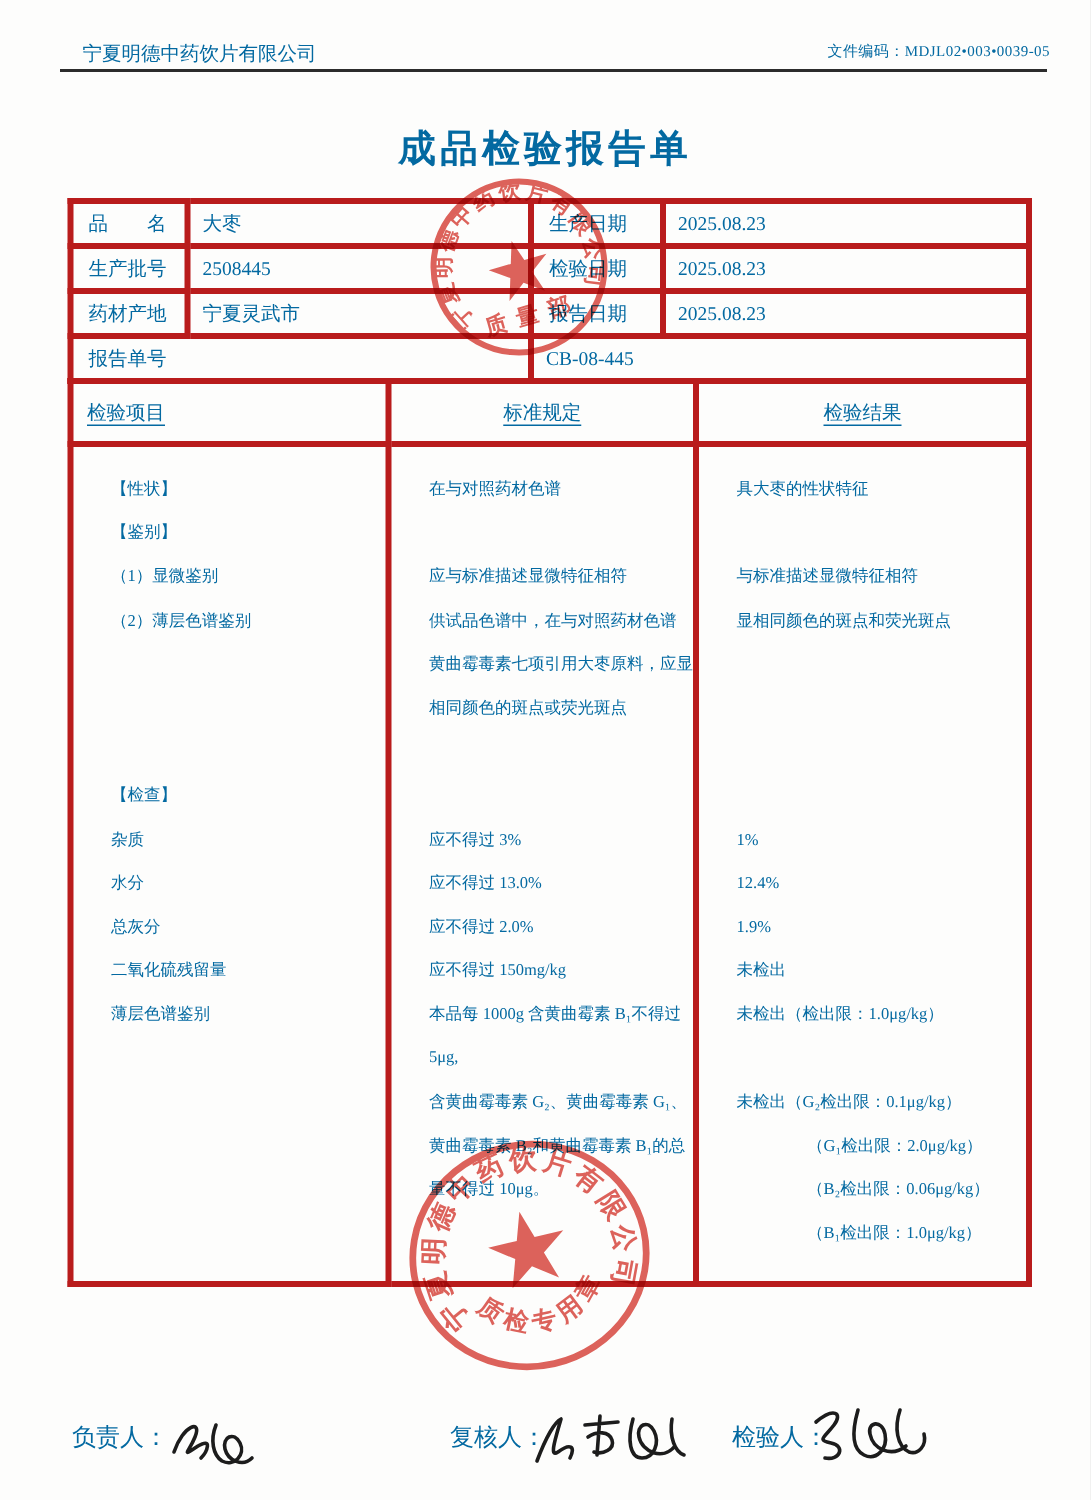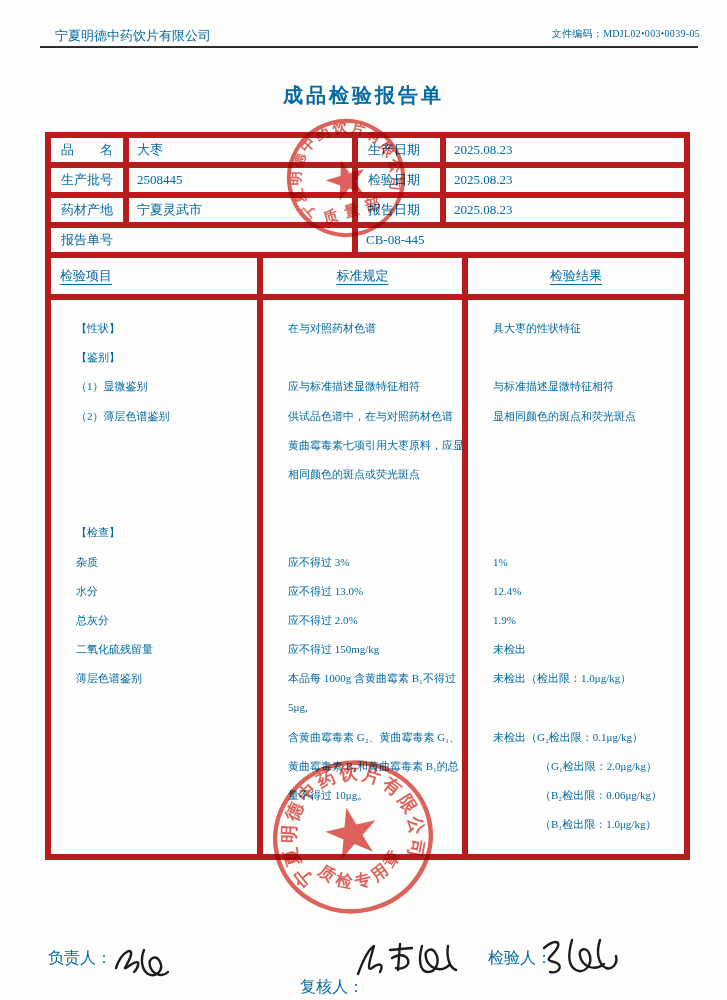--- a/index.html
+++ b/index.html
@@ -10,24 +10,24 @@
     font-family:"Liberation Serif","DejaVu Serif",serif;
     overflow:hidden;
   }
   
   .hdr { position:absolute; top:27px; left:55px; width:645px;
          display:flex; justify-content:space-between; font-size:13px; }
   .hdr .code { font-size:10px; letter-spacing:.3px; }
   .rule { position:absolute; top:46px; left:40px; width:658px; height:2px; background:#2c2c2c; }
   
   .title { position:absolute; top:82px; left:0; width:100%; text-align:center;
-           font-size:20px; font-weight:bold; letter-spacing:3px; }
+           font-size:25px; font-weight:bold; letter-spacing:3px; }
   
   table { border-collapse:collapse; table-layout:fixed; }
-  td,th { border:6px solid #b91c1c; font-size:13px; font-weight:normal;
+  td,th { border:4px solid #b91c1c; font-size:13px; font-weight:normal;
           padding:0 8px; vertical-align:middle; }
   .info-table { position:absolute; top:132px; left:45px; width:639px; }
   .info-table td { height:30px; }
   .info-table td.lbl { padding-left:10px; }
   .main-table { position:absolute; top:252px; left:45px; width:639px; }
   .main-table th { height:42px; vertical-align:middle; }
   .main-table th .u { text-decoration:underline; text-underline-offset:4px; }
   .main-table th.c { text-align:center; }
   .main-table th.l { text-align:left; padding-left:9px; }
   .body-cell { vertical-align:top; padding:14px 8px 0 9px; height:560px; }
@@ -165,21 +165,21 @@
             <div class="ln">未检出（G₂检出限：0.1μg/kg）</div>
             <div class="ln ind">（G₁检出限：2.0μg/kg）</div>
             <div class="ln ind">（B₂检出限：0.06μg/kg）</div>
             <div class="ln ind">（B₁检出限：1.0μg/kg）</div>
           </td>
     </tr>
   </tbody>
     </table>
 
   <span class="sig-label" style="left:48px; top:948px;">负责人：</span>
-  <span class="sig-label" style="left:300px; top:977px;">复核人：</span>
+  <span class="sig-label" style="left:300px; top:948px;">复核人：</span>
   <span class="sig-label" style="left:488px; top:948px;">检验人：</span>
 
   <svg class="sig-ink" style="left:102px; top:938px;" width="80" height="50" viewBox="0 0 80 50">
     <path d="M14,30 C20,12 33,8 28,20 C24,30 18,34 30,26 C40,20 36,30 32,34"></path>
     <path d="M42,12 C38,22 40,32 46,36 C54,40 62,32 58,24 C54,16 46,20 48,28 C50,36 60,40 66,34"></path>
   </svg>
   <svg class="sig-ink" style="left:350px; top:934px;" width="115" height="55" viewBox="0 0 115 55">
     <path d="M8,40 C14,24 20,14 24,12 C20,26 16,38 22,34 C30,28 34,30 30,38"></path>
     <path d="M40,16 L62,14 M50,10 L48,36 M42,24 C48,20 56,20 58,26 C60,32 52,36 46,34"></path>
     <path d="M72,12 C68,26 70,38 78,38 C86,38 90,28 86,20 C82,12 74,16 76,24 C78,34 92,40 100,30 M98,12 C96,24 100,34 106,36"></path>

